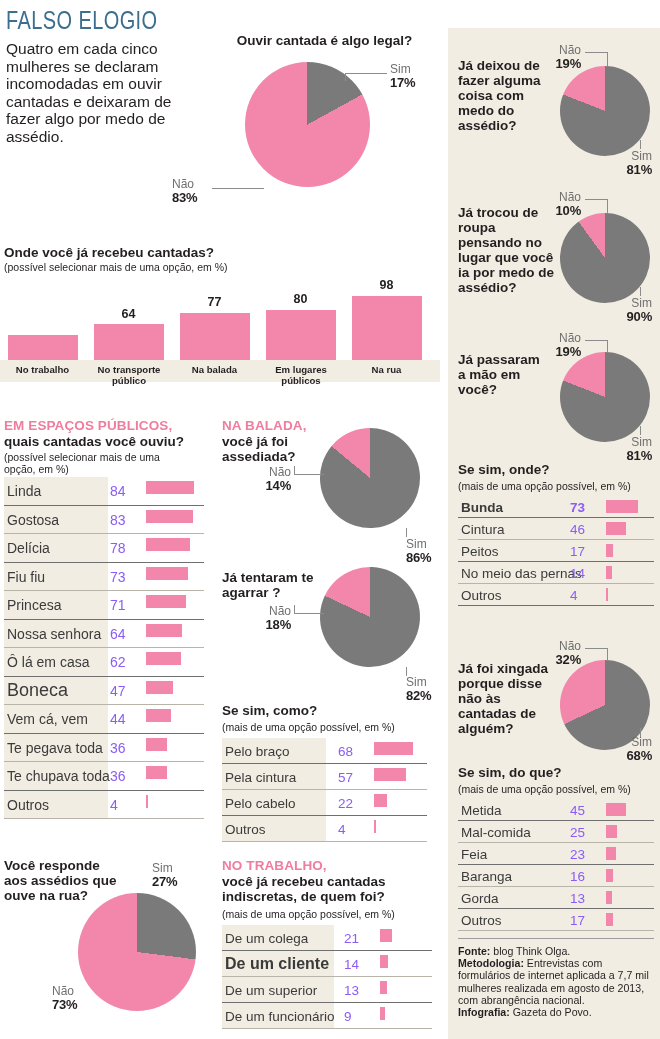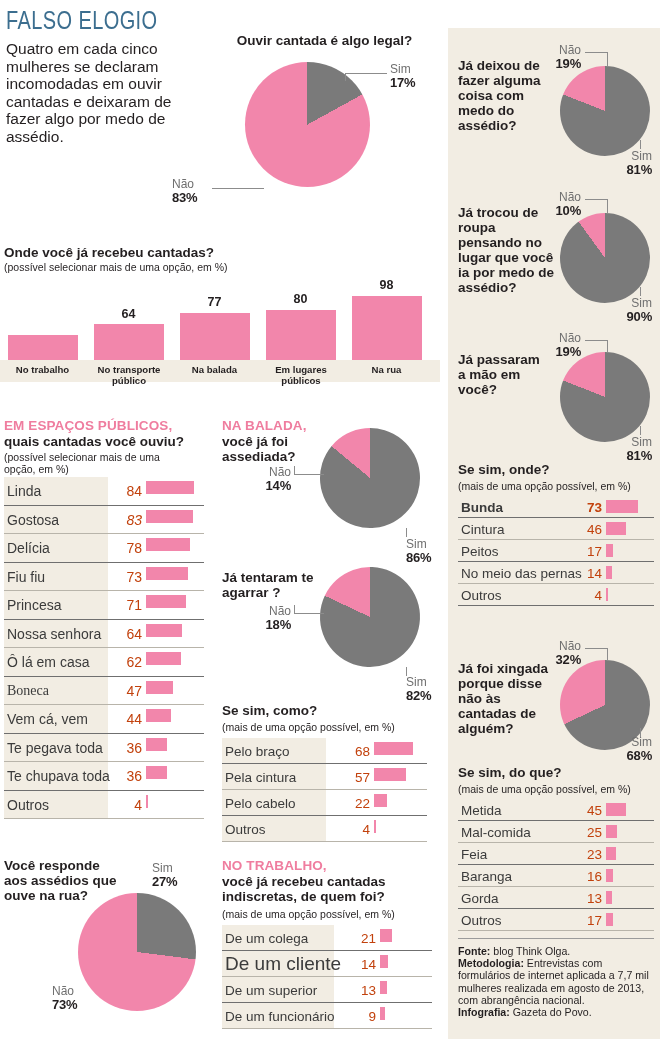--- a/index.html
+++ b/index.html
@@ -57,21 +57,21 @@
     position:absolute; left:0; top:0; bottom:0; background:#f2ede3;
   }
   .drow .rule {
     position:absolute; left:0; right:0; bottom:0; height:1px; background:#9b9b9b;
   }
   .drow .lbl-txt {
     position:relative; font-size:13.5px; color:#3b3b3b; padding-left:3px; z-index:2;
     white-space:nowrap;
   }
   .drow .num {
-    position:absolute; font-size:13.5px; color:#c2410c; text-align:right; z-index:2;
+    position:absolute; font-size:13.5px; color:#8b5cf6; text-align:left; z-index:2;
   }
   .drow .bar {
     position:absolute; background:#f286ab; height:13px; top:4px; z-index:2;
   }
 
   
   .rpanel {
     position:absolute; left:448px; top:28px; width:212px; height:1011px;
     background:#f2ede3;
   }
@@ -141,21 +141,21 @@
       <div class="drow" style="height: 28.5px;">
         <div class="shade" style="width: 104px;"></div>
         <div class="lbl-txt" style="font-size: 14px;">Linda</div>
         <div class="num" style="right: 62px; width: 32px; font-size: 14px;">84</div>
         <div class="bar" style="left: 142px; width: 47.88px;"></div>
         <div class="rule" style="background: rgb(111, 111, 111);"></div>
       </div>
       <div class="drow" style="height: 28.5px;">
         <div class="shade" style="width: 104px;"></div>
         <div class="lbl-txt" style="font-size: 14px;">Gostosa</div>
-        <div class="num" style="right: 62px; width: 32px; font-size: 14px; font-style: italic;">83</div>
+        <div class="num" style="right: 62px; width: 32px; font-size: 14px;">83</div>
         <div class="bar" style="left: 142px; width: 47.31px;"></div>
         <div class="rule" style="background: rgb(184, 180, 170);"></div>
       </div>
       <div class="drow" style="height: 28.5px;">
         <div class="shade" style="width: 104px;"></div>
         <div class="lbl-txt" style="font-size: 14px;">Delícia</div>
         <div class="num" style="right: 62px; width: 32px; font-size: 14px;">78</div>
         <div class="bar" style="left: 142px; width: 44.46px;"></div>
         <div class="rule" style="background: rgb(111, 111, 111);"></div>
       </div>
@@ -182,21 +182,21 @@
       </div>
       <div class="drow" style="height: 28.5px;">
         <div class="shade" style="width: 104px;"></div>
         <div class="lbl-txt" style="font-size: 14px;">Ô lá em casa</div>
         <div class="num" style="right: 62px; width: 32px; font-size: 14px;">62</div>
         <div class="bar" style="left: 142px; width: 35.34px;"></div>
         <div class="rule" style="background: rgb(111, 111, 111);"></div>
       </div>
       <div class="drow" style="height: 28.5px;">
         <div class="shade" style="width: 104px;"></div>
-        <div class="lbl-txt" style="font-size: 14px; font-family: Liberation Serif, serif;">Boneca</div>
+        <div class="lbl-txt" style="font-size: 18px;">Boneca</div>
         <div class="num" style="right: 62px; width: 32px; font-size: 14px;">47</div>
         <div class="bar" style="left: 142px; width: 26.79px;"></div>
         <div class="rule" style="background: rgb(184, 180, 170);"></div>
       </div>
       <div class="drow" style="height: 28.5px;">
         <div class="shade" style="width: 104px;"></div>
         <div class="lbl-txt" style="font-size: 14px;">Vem cá, vem</div>
         <div class="num" style="right: 62px; width: 32px; font-size: 14px;">44</div>
         <div class="bar" style="left: 142px; width: 25.08px;"></div>
         <div class="rule" style="background: rgb(111, 111, 111);"></div>
@@ -310,21 +310,21 @@
   <div class="dtable" id="tbl-trabalho" style="left:222px;top:925px;width:210px;">
       <div class="drow" style="height: 26px;">
         <div class="shade" style="width: 112px;"></div>
         <div class="lbl-txt" style="font-size: 13.5px;">De um colega</div>
         <div class="num" style="right: 56px; width: 32px; font-size: 13.5px;">21</div>
         <div class="bar" style="left: 158px; width: 11.97px;"></div>
         <div class="rule" style="background: rgb(111, 111, 111);"></div>
       </div>
       <div class="drow" style="height: 26px;">
         <div class="shade" style="width: 112px;"></div>
-        <div class="lbl-txt" style="font-size: 19px;">De um cliente</div>
+        <div class="lbl-txt" style="font-size: 16px; font-weight: bold;">De um cliente</div>
         <div class="num" style="right: 56px; width: 32px; font-size: 13.5px;">14</div>
         <div class="bar" style="left: 158px; width: 7.98px;"></div>
         <div class="rule" style="background: rgb(184, 180, 170);"></div>
       </div>
       <div class="drow" style="height: 26px;">
         <div class="shade" style="width: 112px;"></div>
         <div class="lbl-txt" style="font-size: 13.5px;">De um superior</div>
         <div class="num" style="right: 56px; width: 32px; font-size: 13.5px;">13</div>
         <div class="bar" style="left: 158px; width: 7.41px;"></div>
         <div class="rule" style="background: rgb(111, 111, 111);"></div>

